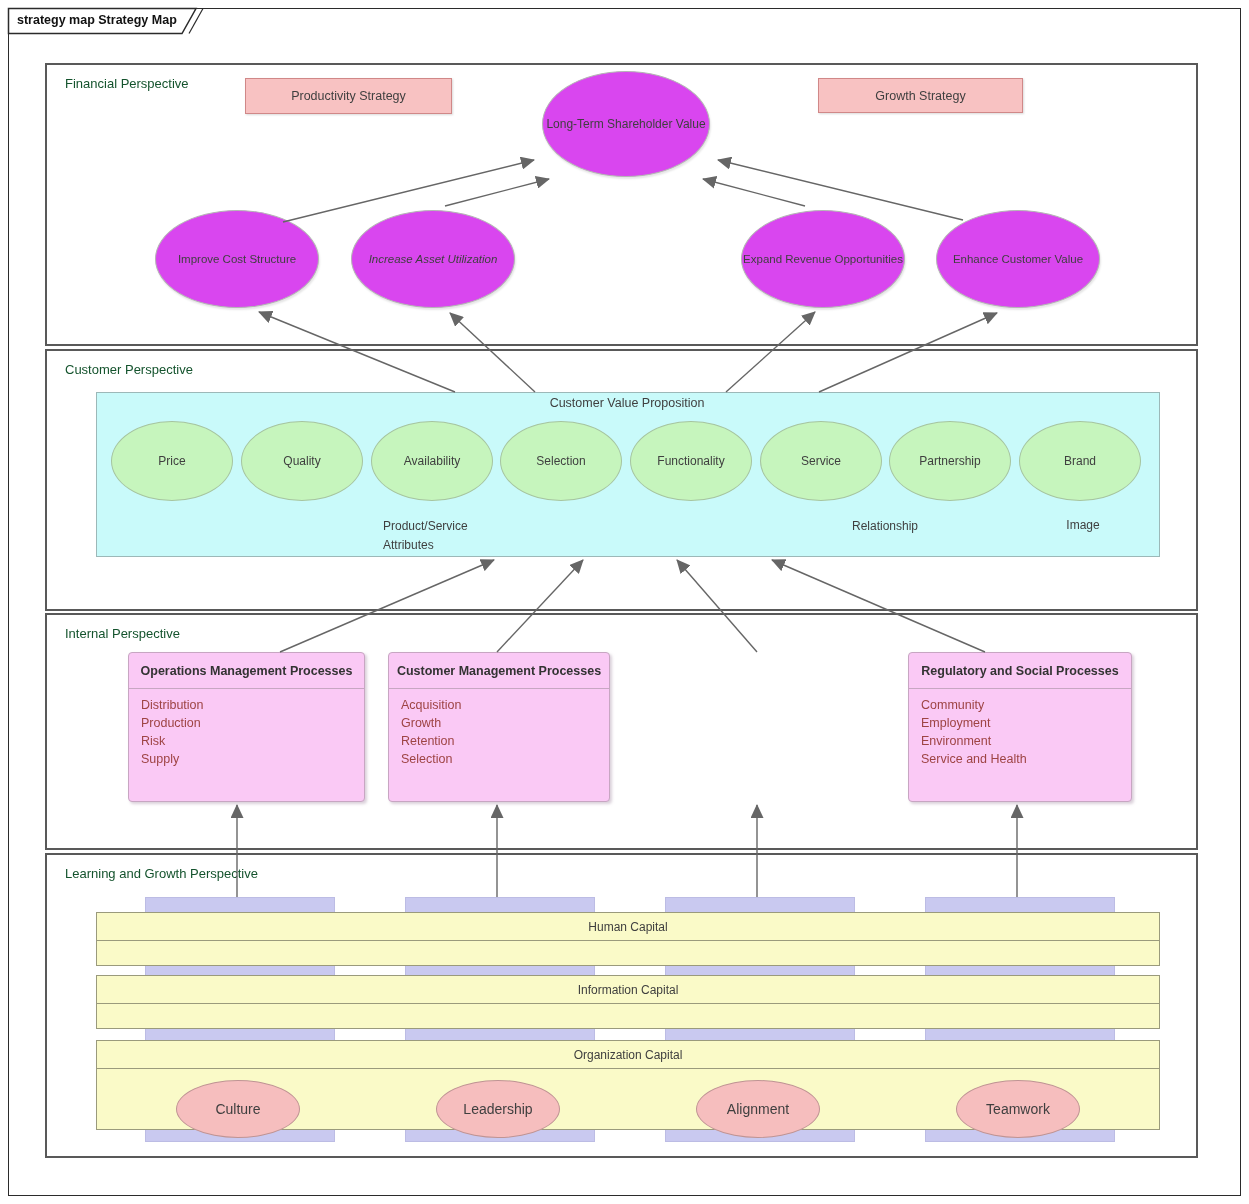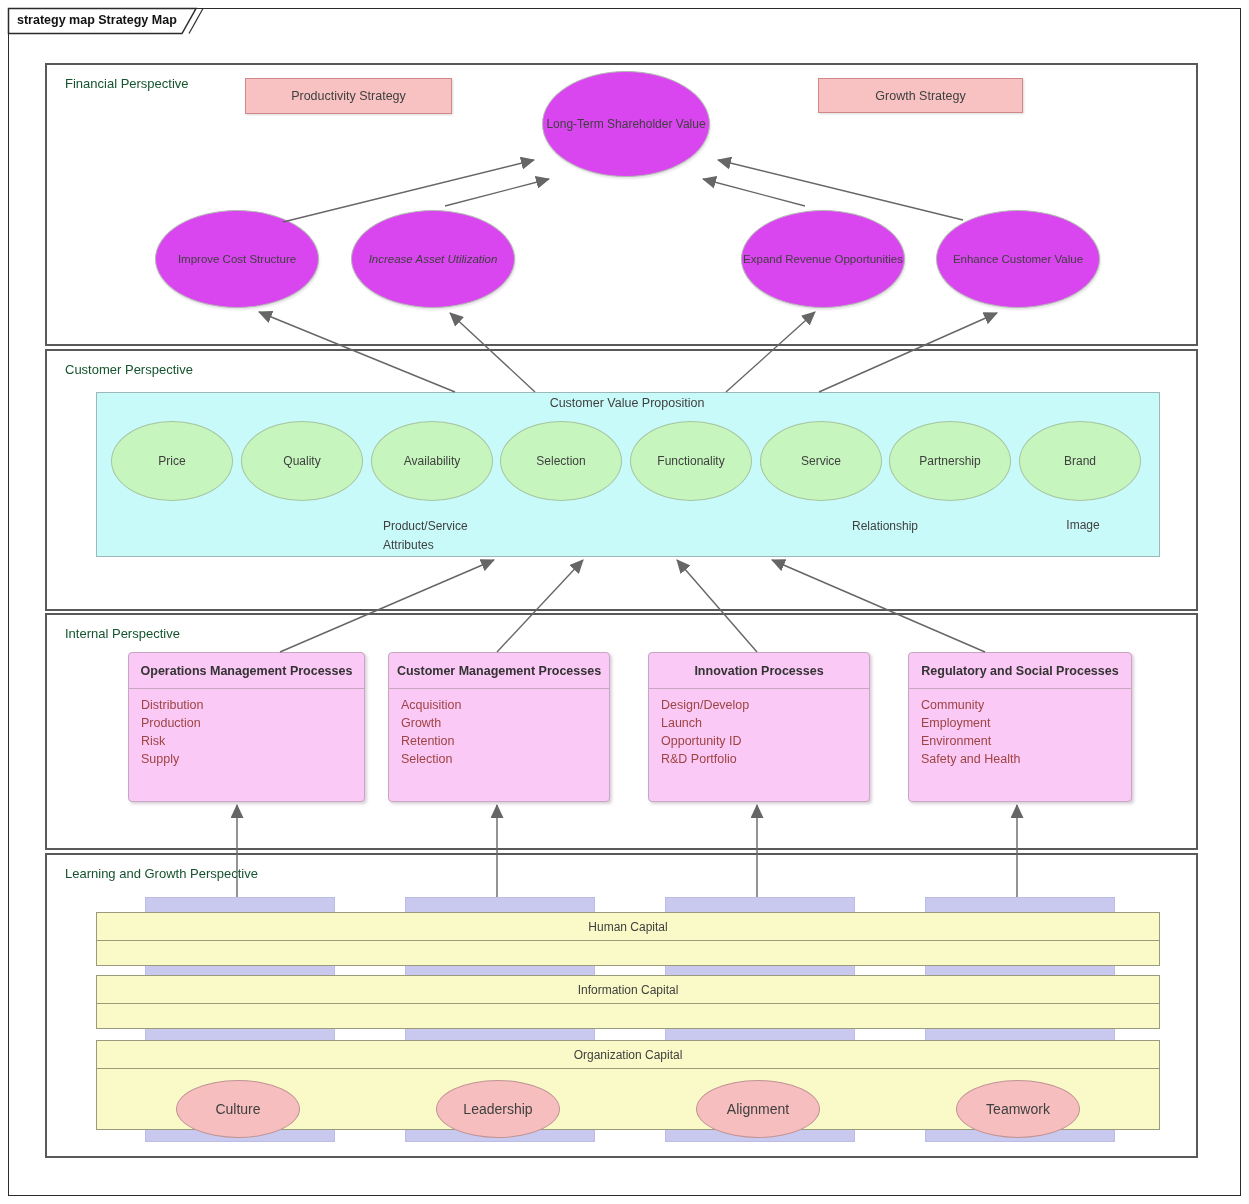--- a/index.html
+++ b/index.html
@@ -157,36 +157,27 @@
   </div>
   <div class="abs proc-box" style="left:388px;width:220px;">
     <div class="proc-header">Customer Management Processes</div>
     <div class="proc-items">
       <div>Acquisition</div>
       <div>Growth</div>
       <div>Retention</div>
       <div>Selection</div>
     </div>
   </div>
-  <div class="abs proc-box" style="left:648px;width:220px;">
-    <div class="proc-header">Innovation Processes</div>
-    <div class="proc-items">
-      <div>Design/Develop</div>
-      <div>Launch</div>
-      <div>Opportunity ID</div>
-      <div>R&amp;D Portfolio</div>
-    </div>
-  </div>
   <div class="abs proc-box" style="left:908px;width:222px;">
     <div class="proc-header">Regulatory and Social Processes</div>
     <div class="proc-items">
       <div>Community</div>
       <div>Employment</div>
       <div>Environment</div>
-      <div>Safety and Health</div>
+      <div>Service and Health</div>
     </div>
   </div>
 
   <div class="abs capital-column" style="left:145px;"></div>
   <div class="abs capital-column" style="left:405px;"></div>
   <div class="abs capital-column" style="left:665px;"></div>
   <div class="abs capital-column" style="left:925px;"></div>
 
   <div class="abs capital-bar" style="top:912px;height:52px;">
     <div class="capital-header">Human Capital</div>

